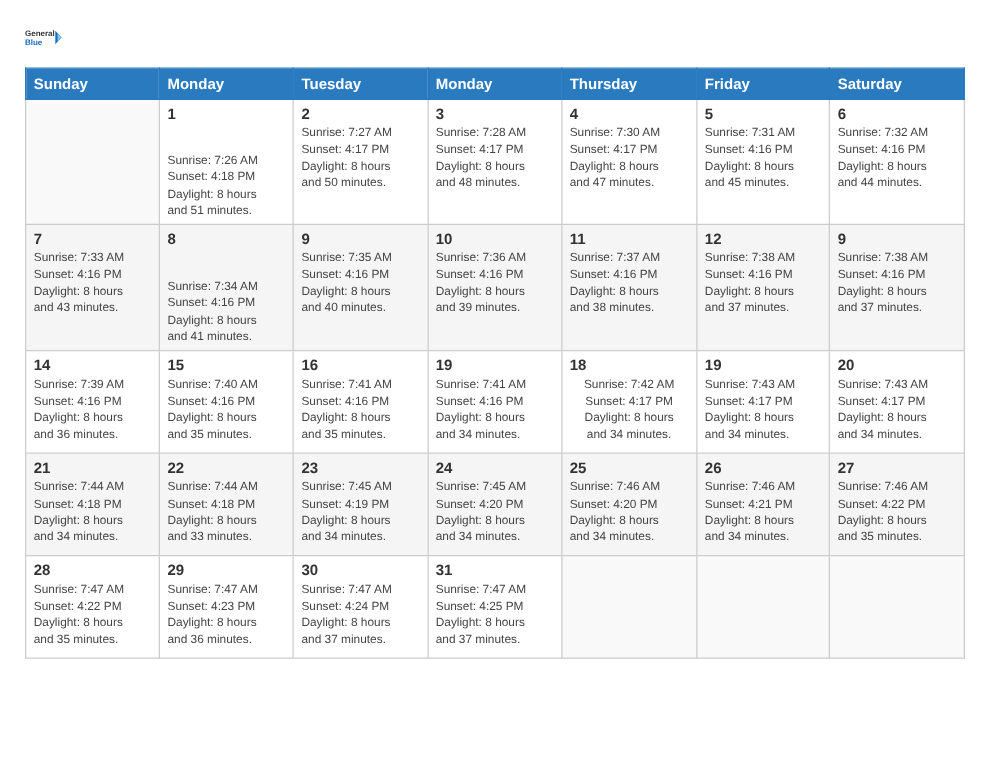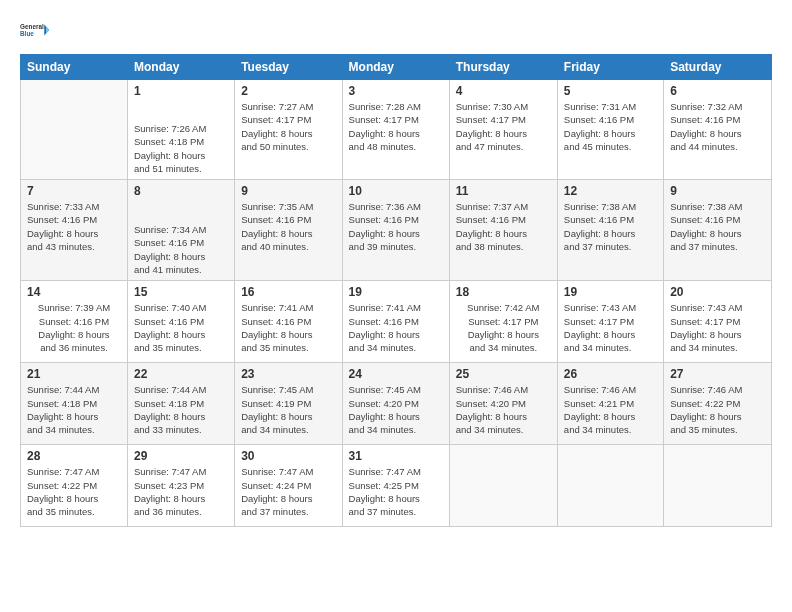--- a/index.html
+++ b/index.html
@@ -209,21 +209,21 @@
             <span class="day-num">9</span>
             <div class="day-info" style="white-space: pre-line;">Sunrise: 7:38 AM
 Sunset: 4:16 PM
 Daylight: 8 hours
 and 37 minutes.</div>
           </td>
         </tr>
         <tr>
           <td>
             <span class="day-num">14</span>
-            <div class="day-info" style="white-space: pre-line; text-align: center;">Sunrise: 7:39 AM
+            <div class="day-info" style="white-space: pre-line;">Sunrise: 7:39 AM
 Sunset: 4:16 PM
 Daylight: 8 hours
 and 36 minutes.</div>
           </td>
           <td>
             <span class="day-num">15</span>
             <div class="day-info" style="white-space: pre-line;">Sunrise: 7:40 AM
 Sunset: 4:16 PM
 Daylight: 8 hours
 and 35 minutes.</div>

